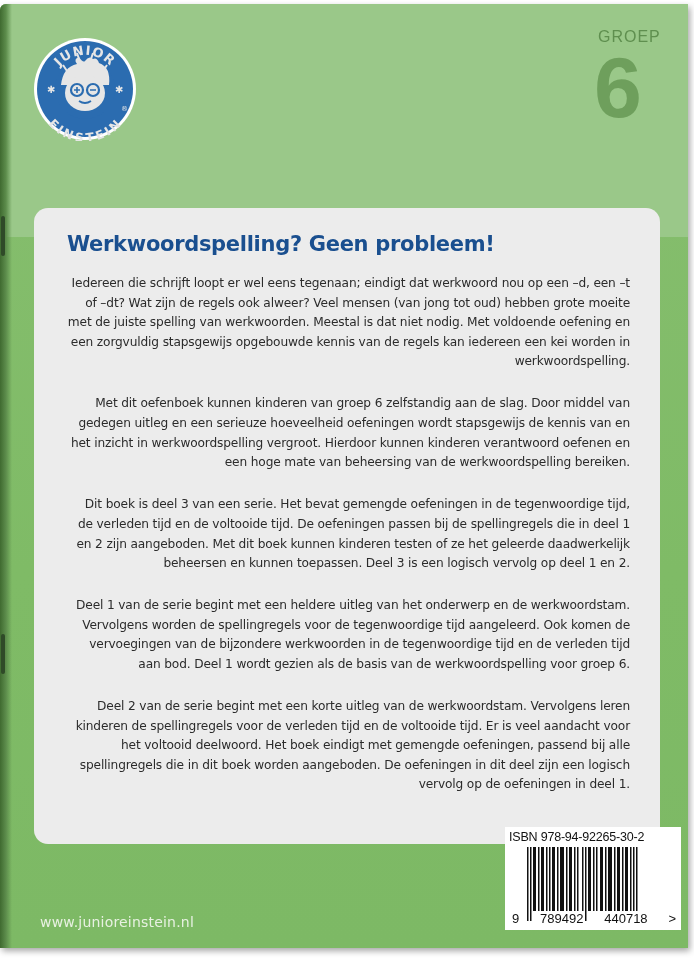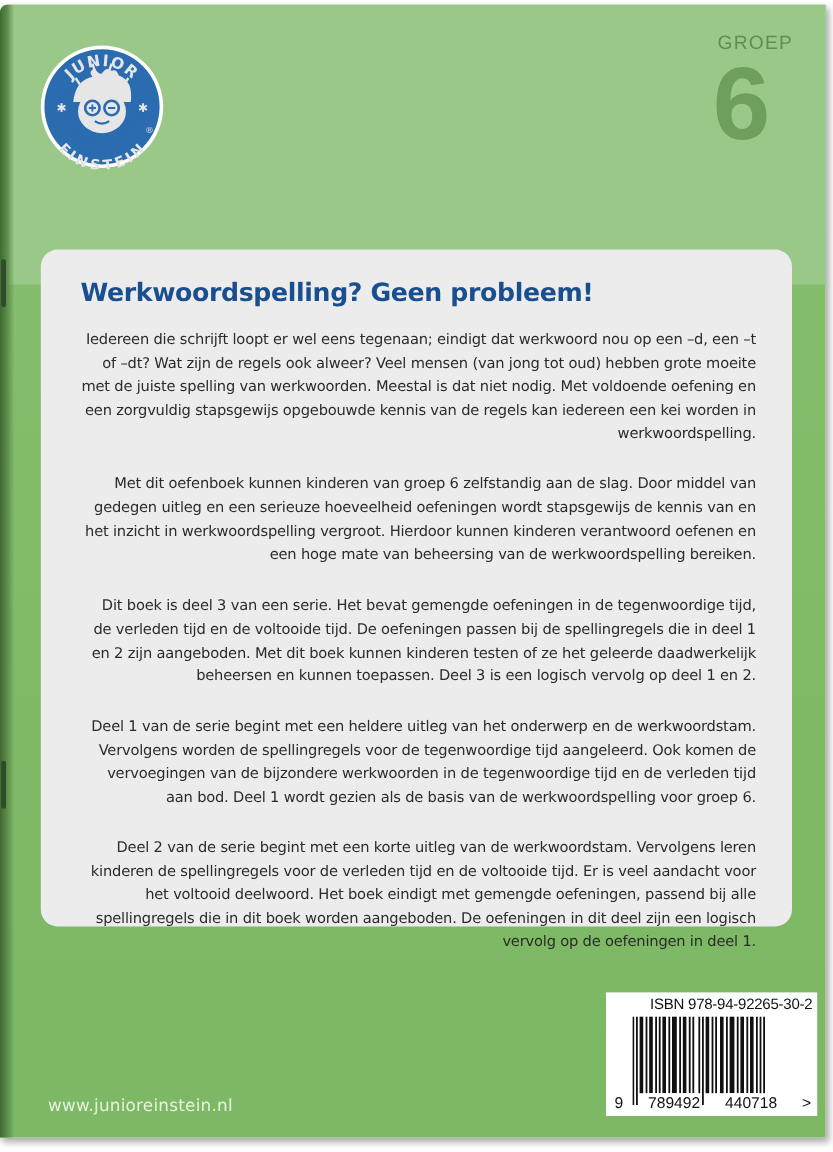--- a/index.html
+++ b/index.html
@@ -36,21 +36,21 @@
     position: absolute; left: 598px; top: 24px;
     font-family: "Liberation Sans", sans-serif;
     font-size: 16px; letter-spacing: 1px; color: #5f8f4f;
   }
   .groep-number {
     position: absolute; left: 594px; top: 40px;
     font-family: "Liberation Sans", sans-serif;
     font-weight: bold; font-size: 86px; line-height: 86px; color: #6e9f5c;
   }
   .panel {
-    position: absolute; left: 34px; top: 204px; width: 626px; height: 564px;
+    position: absolute; left: 34px; top: 204px; width: 626px; height: 636px;
     background: #ececec;
     border-radius: 14px;
     box-sizing: border-box;
     padding: 24px 30px 20px 33px;
   }
   .panel h1 {
     margin: 0 0 18px 0;
     font-family: "DejaVu Sans", sans-serif;
     font-size: 21px; font-weight: bold; color: #1a4f8f;
     letter-spacing: -0.3px;
@@ -66,21 +66,21 @@
     position: absolute; left: 40px; top: 910px;
     font-family: "DejaVu Sans", sans-serif;
     font-size: 14px; color: #e8f1e2; letter-spacing: 0.2px;
   }
   .barcode-box {
     position: absolute; left: 505px; top: 823px; width: 176px; height: 103px;
     background: #ffffff; box-sizing: border-box; padding: 2px 4px;
   }
   .isbn-label {
     font-family: "Liberation Sans", sans-serif;
-    font-size: 12.5px; color: #111; text-align: right; line-height: 16px;
+    font-size: 12.5px; color: #111; text-align: left; line-height: 16px;
     letter-spacing: -0.2px;
   }
   .bars { position: absolute; left: 22px; top: 20px; width: 114px; height: 74px; }
   .barcode-digits {
     position: absolute; left: 6px; top: 84px; width: 166px;
     font-family: "Liberation Sans", sans-serif;
     font-size: 13px; color: #111; display: flex; justify-content: space-between;
     background: transparent;
   }
   .barcode-digits span { background: #fff; padding: 0 1px; }

